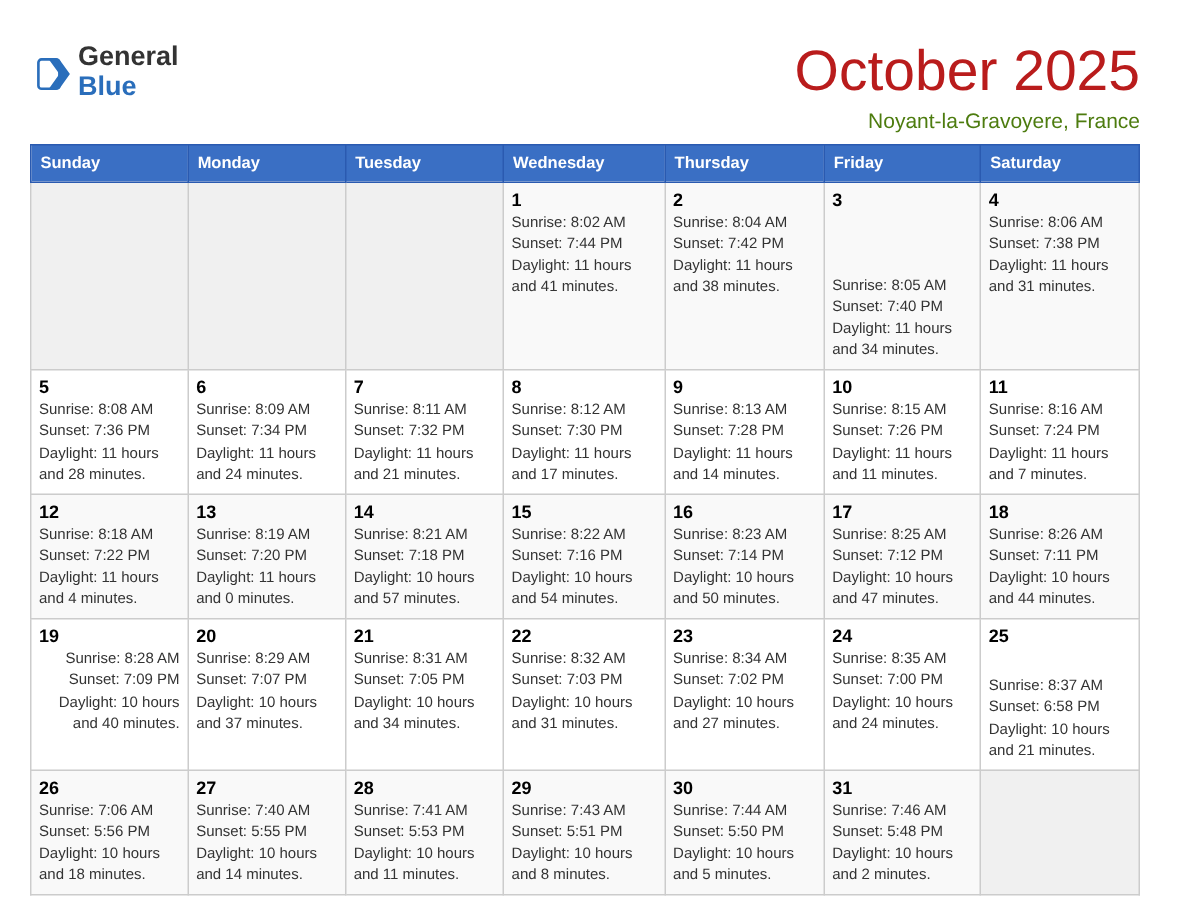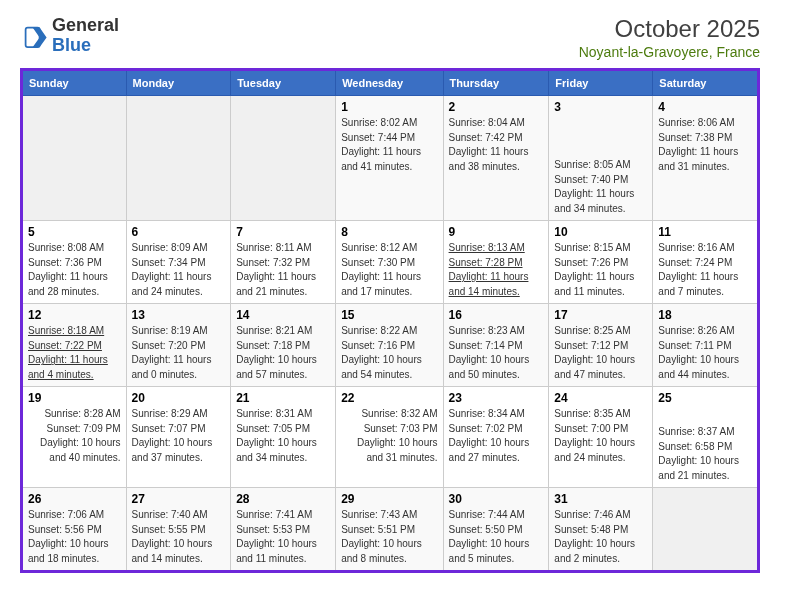--- a/index.html
+++ b/index.html
@@ -6,21 +6,21 @@
     body {
       font-family: Arial, sans-serif;
       background: #fff;
       width: 792px;
       height: 612px;
       overflow: hidden;
     }
     .page {
       width: 780px;
       min-height: 612px;
-      padding: 16px 20px 10px 20px;
+      padding: 28px 20px 10px 20px;
     }
     .header {
       display: flex;
       align-items: flex-start;
       justify-content: space-between;
       margin-bottom: 8px;
     }
     .logo {
       display: flex;
       align-items: center;
@@ -34,34 +34,34 @@
     .logo-general { color: #333; }
     .logo-blue { color: #2a6ebb; }
     .logo-icon {
       width: 28px;
       height: 28px;
     }
     .title-block {
       text-align: right;
     }
     .month-title {
-      font-size: 24px;
+      font-size: 38px;
       font-weight: normal;
-      color: #404040;
+      color: #b91c1c;
       line-height: 1.1;
     }
     .subtitle {
       font-size: 14px;
       color: #4d7c0f;
       margin-top: 2px;
     }
     .calendar {
       width: 100%;
       border-collapse: collapse;
-      border: 3px solid #6d28d9;
+      border: 1px solid #6d28d9;
       font-size: 10.5px;
     }
     .calendar thead tr th {
       background: #3a6fc4;
       color: #fff;
       text-align: left;
       padding: 6px 6px;
       font-size: 11px;
       font-weight: bold;
       border: 1px solid #2a5ab0;
@@ -182,21 +182,21 @@
           </td>
           <td>
             <div class="day-number">8</div>
             <div class="day-info" style="white-space: pre-line;">Sunrise: 8:12 AM
 Sunset: 7:30 PM
 Daylight: 11 hours
 and 17 minutes.</div>
           </td>
           <td>
             <div class="day-number">9</div>
-            <div class="day-info" style="white-space: pre-line; text-decoration: underline;">Sunrise: 8:13 AM
+            <div class="day-info" style="white-space: pre-line;">Sunrise: 8:13 AM
 Sunset: 7:28 PM
 Daylight: 11 hours
 and 14 minutes.</div>
           </td>
           <td>
             <div class="day-number">10</div>
             <div class="day-info" style="white-space: pre-line;">Sunrise: 8:15 AM
 Sunset: 7:26 PM
 Daylight: 11 hours
 and 11 minutes.</div>
@@ -205,21 +205,21 @@
             <div class="day-number">11</div>
             <div class="day-info" style="white-space: pre-line;">Sunrise: 8:16 AM
 Sunset: 7:24 PM
 Daylight: 11 hours
 and 7 minutes.</div>
           </td>
         </tr>
         <tr>
           <td>
             <div class="day-number">12</div>
-            <div class="day-info" style="white-space: pre-line; text-decoration: underline;">Sunrise: 8:18 AM
+            <div class="day-info" style="white-space: pre-line;">Sunrise: 8:18 AM
 Sunset: 7:22 PM
 Daylight: 11 hours
 and 4 minutes.</div>
           </td>
           <td>
             <div class="day-number">13</div>
             <div class="day-info" style="white-space: pre-line;">Sunrise: 8:19 AM
 Sunset: 7:20 PM
 Daylight: 11 hours
 and 0 minutes.</div>
@@ -277,21 +277,21 @@
           </td>
           <td>
             <div class="day-number">21</div>
             <div class="day-info" style="white-space: pre-line;">Sunrise: 8:31 AM
 Sunset: 7:05 PM
 Daylight: 10 hours
 and 34 minutes.</div>
           </td>
           <td>
             <div class="day-number">22</div>
-            <div class="day-info" style="white-space: pre-line; text-align: right;">Sunrise: 8:32 AM
+            <div class="day-info" style="white-space: pre-line;">Sunrise: 8:32 AM
 Sunset: 7:03 PM
 Daylight: 10 hours
 and 31 minutes.</div>
           </td>
           <td>
             <div class="day-number">23</div>
             <div class="day-info" style="white-space: pre-line;">Sunrise: 8:34 AM
 Sunset: 7:02 PM
 Daylight: 10 hours
 and 27 minutes.</div>

